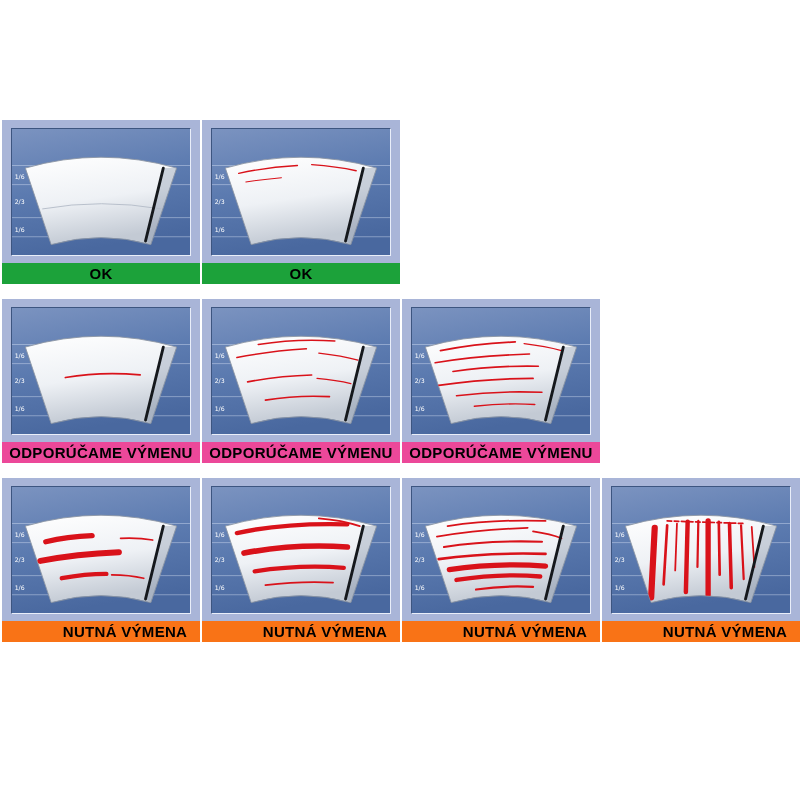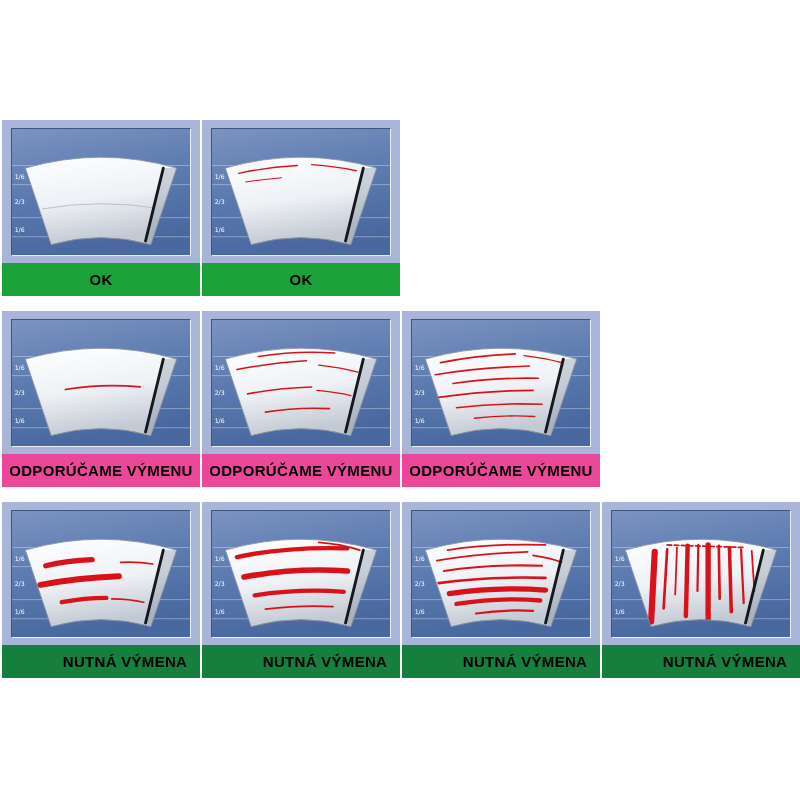--- a/index.html
+++ b/index.html
@@ -24,27 +24,27 @@
   svg.illus { width:100%; height:100%; display:block; }
   .panelbg { fill:url(#panelBg); }
   .grid line { stroke:rgba(235,242,255,.55); stroke-width:0.8; }
   text.scale { fill:#ffffff; font-size:7px; font-family:"DejaVu Sans", sans-serif; }
   .fan { fill:url(#fanFill); stroke:#8d96a4; stroke-width:1; }
   .faint { fill:none; stroke:#b2bac6; stroke-width:1; }
   .unwiped { fill:rgba(110,126,152,.30); }
   .blade { fill:none; stroke:#15181c; stroke-width:3.2; stroke-linecap:round; }
   .streaks path { fill:none; stroke:#d9121a; stroke-linecap:round; }
   .bar {
-    height:33px; display:flex; align-items:center; justify-content:center;
+    height:21px; display:flex; align-items:center; justify-content:center;
     font-weight:bold; font-size:15px; color:#000; letter-spacing:.3px;
     text-align:center;
   }
   .bar.ok   { background:#1ca23a; }
   .bar.warn { background:#ec4899; }
-  .bar.bad  { background:#15803d;padding-left:48px; }
+  .bar.bad  { background:#f97316;padding-left:48px; }
 </style>
 </head>
 <body>
 
 <svg width="0" height="0" style="position:absolute" aria-hidden="true">
   <defs>
     <linearGradient id="panelBg" x1="0" y1="0" x2="0.25" y2="1">
       <stop offset="0" stop-color="#7b93c0"></stop>
       <stop offset="0.5" stop-color="#5c7bb0"></stop>
       <stop offset="1" stop-color="#49689f"></stop>

